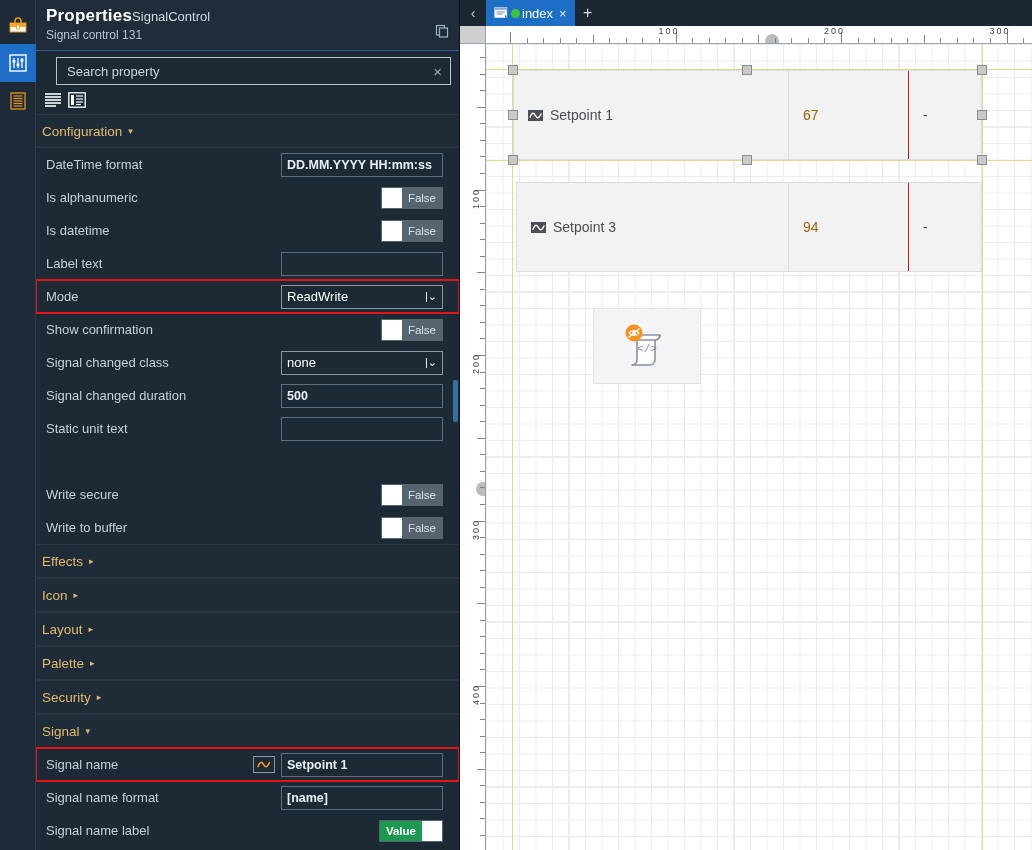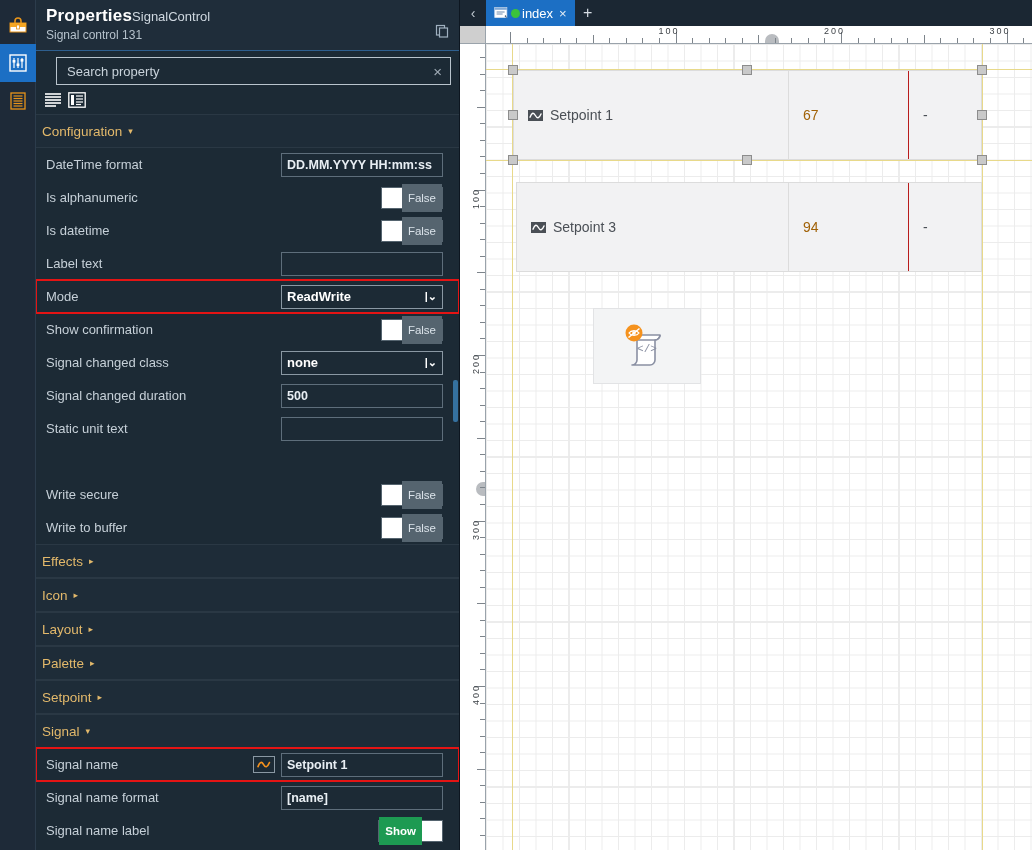--- a/index.html
+++ b/index.html
@@ -91,35 +91,35 @@
   .txt-input {
     width: 162px; height: 24px;
     background: #1c2a35; border: 1px solid #5e6e7b;
     color: #e8eef3; font-size: 12.5px; font-weight: bold;
     padding: 0 5px; outline: none;
     font-family: "Liberation Sans", sans-serif;
   }
   .sel-input {
     width: 162px; height: 24px;
     background: #1c2a35; border: 1px solid #8a98a3;
-    color: #ffffff; font-size: 13px; font-weight: bold;
+    color: #ffffff; font-size: 13px; font-weight: normal;
     padding: 0 5px;
     display: flex; align-items: center; justify-content: space-between;
     cursor: pointer;
   }
   .sel-caret { font-size: 11px; color: #ffffff; }
 
   .toggle {
     display: flex; align-items: center; height: 22px;
     border: 1px solid #55646f; cursor: pointer;
   }
   .toggle .knob { width: 20px; height: 20px; background: #ffffff; }
   .toggle .tval {
     padding: 0 6px; font-size: 11.5px; color: #dbe3ea;
-    background: #55646f; height: 28px; display: flex; align-items: center;
+    background: #55646f; height: 20px; display: flex; align-items: center;
   }
   .toggle.on .tval { background: #1d9a52; color: #ffffff; font-weight: bold; }
   .toggle.on { flex-direction: row; }
 
   .row-highlight { outline: 2px solid #e51414; outline-offset: -1px; position: relative; z-index: 3; }
 
   .sig-icon-btn {
     width: 22px; height: 17px;
     border: 1px solid #8a98a3; background: #1c2a35;
     display: flex; align-items: center; justify-content: center;
@@ -418,21 +418,21 @@
         </div>
         <div class="group-head">
           <span>Layout</span>
           <span class="caret">▸</span>
         </div>
         <div class="group-head">
           <span>Palette</span>
           <span class="caret">▸</span>
         </div>
         <div class="group-head">
-          <span>Setpoint</span>
+          <span>Security</span>
           <span class="caret">▸</span>
         </div>
         <div class="group-head">
           <span>Signal</span>
           <span class="caret">▾</span>
         </div>
         <div class="prop-row row-highlight">
           <div class="prop-label">Signal name</div>
           <div class="sig-icon-btn">
             <svg width="16" height="11" viewBox="0 0 16 11">
@@ -446,21 +446,21 @@
         <div class="prop-row">
           <div class="prop-label">Signal name format</div>
           <div class="prop-control">
             <input class="txt-input" type="text" value="[name]" style="">
           </div>
         </div>
         <div class="prop-row">
           <div class="prop-label">Signal name label</div>
           <div class="prop-control">
             <div class="toggle on">
-              <div class="tval">Show</div>
+              <div class="tval">Value</div>
               <div class="knob"></div>
             </div>
           </div>
         </div>
       </div>
     <div class="panel-vscroll"></div>
   </div>
 
   <div class="editor">
 

